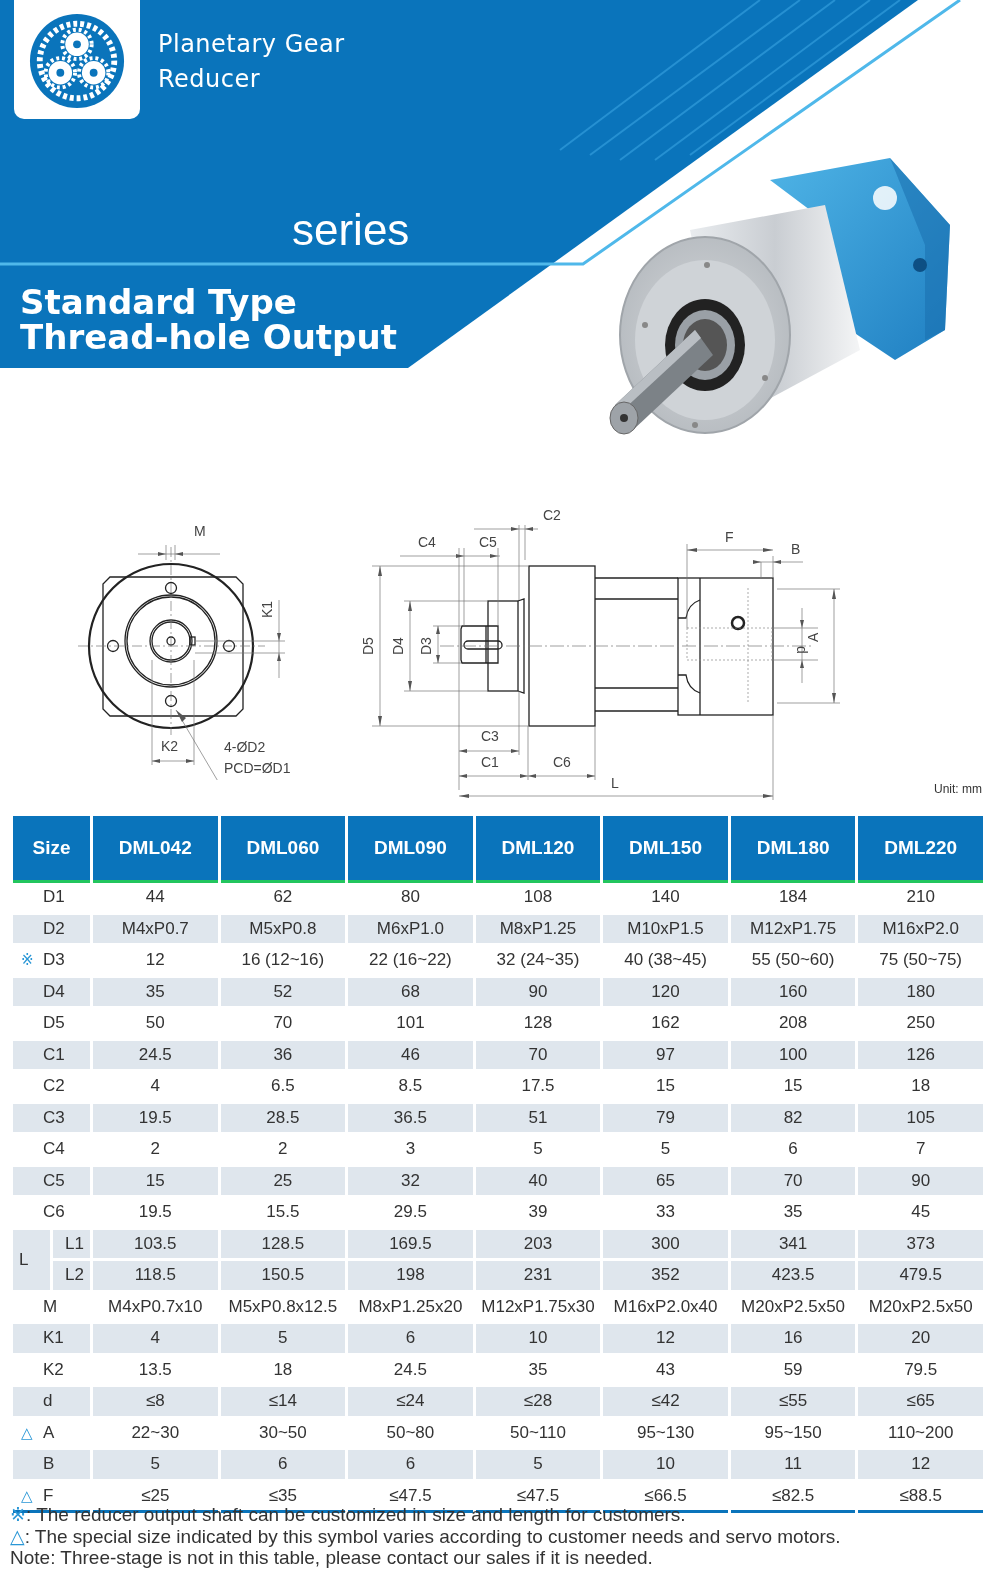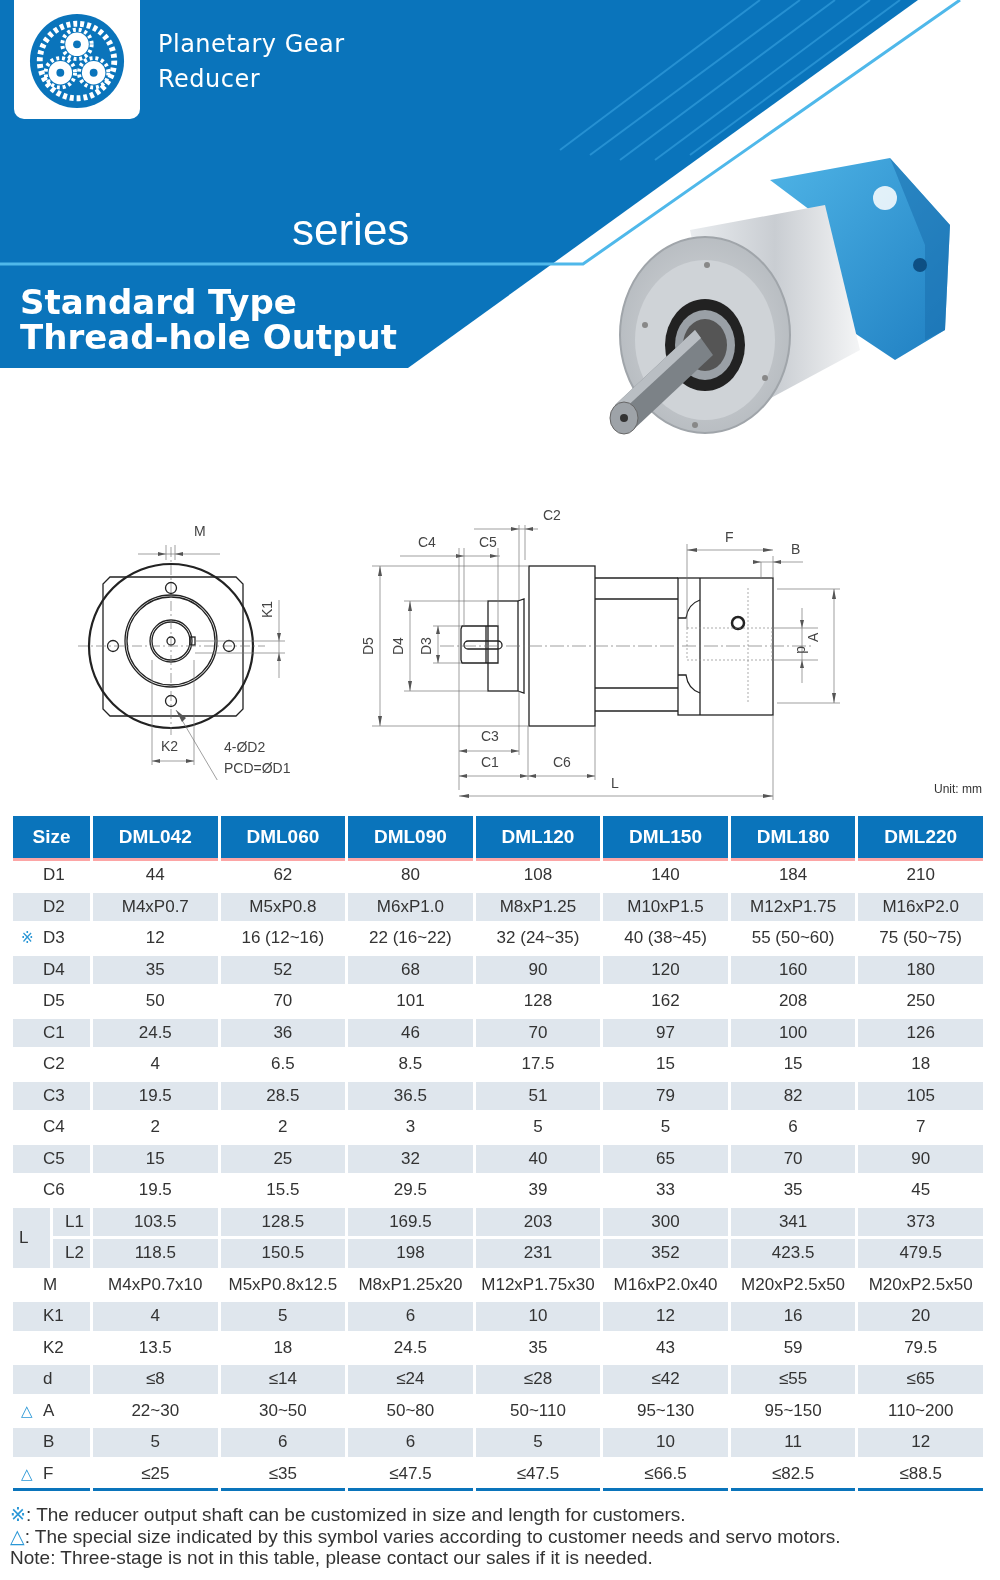--- a/index.html
+++ b/index.html
@@ -27,21 +27,21 @@
 
   
   .drawing { position:absolute; }
   .dim-text { font-family:"Liberation Sans", sans-serif; font-size:14px; fill:#444; }
   .unit { position:absolute; right:18px; top:782px; font-size:12px; color:#333; }
 
   
   #spec { position:absolute; left:10px; top:816px; width:976px; border-collapse:separate;
           border-spacing:3px 0; font-size:17px; color:#333; table-layout:fixed; }
   #spec th { background:#0a74bb; color:#fff; font-weight:bold; font-size:19px; height:32px;
-             padding:5px; text-align:center; border-bottom:3px solid #fca5a5; }
+             padding:16px; text-align:center; border-bottom:3px solid #22c55e; }
   #spec td { height:28.5px; padding:0; text-align:center; border-bottom:3px solid #fff; }
   #spec tr.shade td { background:#dfe6ed; }
   #spec td.label { text-align:left; padding-left:30px; position:relative; }
   #spec td.label .mark { position:absolute; left:8px; top:50%; transform:translateY(-52%);
                          color:#2a97d6; font-size:15px; }
   #spec td.lgroup { text-align:left; padding-left:6px; }
   #spec td.lsub { text-align:left; padding-left:12px; }
   #spec tr.last td { border-bottom:3px solid #0a74bb; }
 
   .foot { position:absolute; left:10px; font-size:19px; color:#333; }

